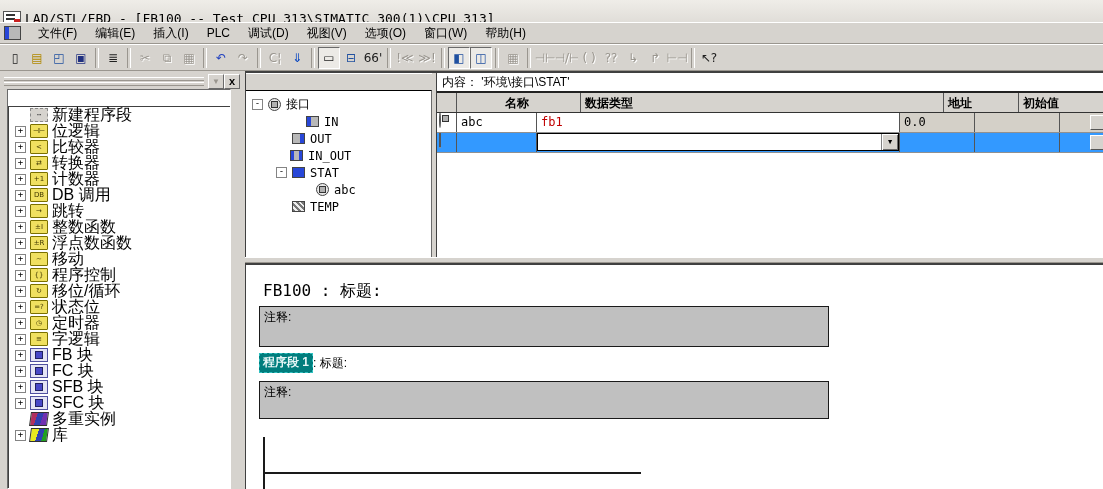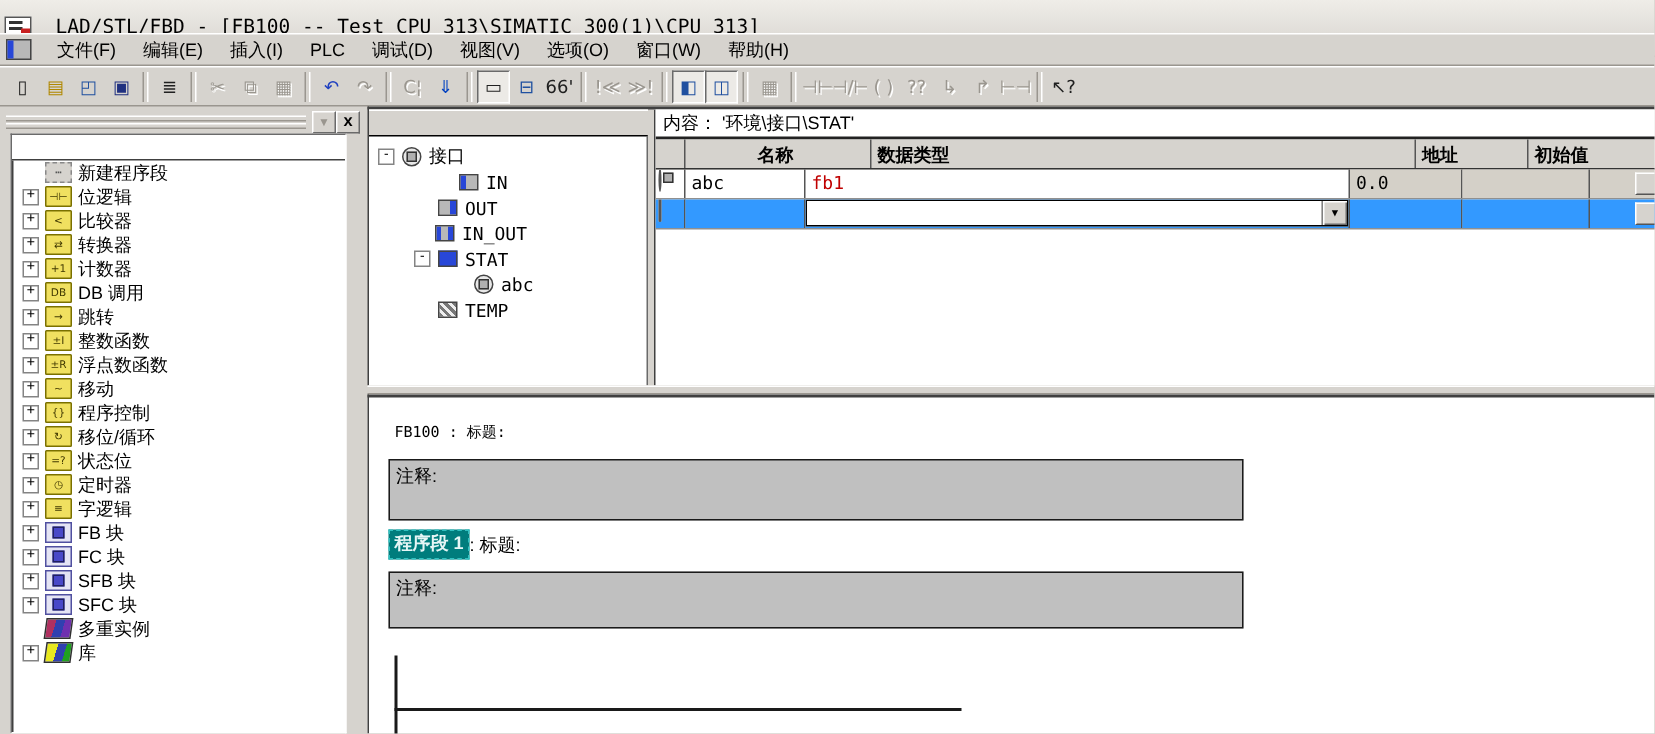--- a/index.html
+++ b/index.html
@@ -3,21 +3,21 @@
 <meta charset="utf-8">
 <style>
   html,body{margin:0;padding:0;}
   body{font-family:"Liberation Sans",sans-serif;background:#d6d3ce;}
   #app{position:relative;width:1103px;height:489px;overflow:hidden;background:#d6d3ce;
        font-size:12px;color:#000;}
 
   
   #titlebar{position:absolute;left:0;top:0;width:1103px;height:38px;
     background:linear-gradient(#efede8,#d6d3ce);border-bottom:1px solid #b8b4ac;
-    display:flex;align-items:center;gap:16px;padding-left:3px;box-sizing:border-box;}
+    display:flex;align-items:center;gap:4px;padding-left:3px;box-sizing:border-box;}
   #titlebar .ttext{font-family:"DejaVu Sans Mono",monospace;font-size:13px;white-space:nowrap;}
   .appicon{width:16px;height:14px;background:#fff;border:1px solid #555;position:relative;flex:none;}
   .appicon::before{content:"";position:absolute;left:2px;top:2px;width:9px;height:2px;background:#333;
      box-shadow:0 4px 0 #333,0 8px 0 #333;}
   .appicon::after{content:"";position:absolute;right:0px;bottom:0px;width:6px;height:7px;background:#c82020;}
 
   #menubar{position:absolute;left:0;top:22px;width:1103px;height:22px;background:#d6d3ce;
     border-top:1px solid #fff;border-bottom:1px solid #9a968f;
     display:flex;align-items:center;gap:2px;padding-left:4px;box-sizing:border-box;}
   .childicon{width:15px;height:12px;background:#b8b8b8;border:1px solid #444;position:relative;margin-right:6px;flex:none;}
@@ -52,21 +52,21 @@
     font-size:9px;line-height:7px;text-align:center;font-family:"DejaVu Sans Mono",monospace;color:#000;box-sizing:content-box;}
   .exp-spacer{width:11px;flex:none;}
   .picon{width:16px;height:12px;flex:none;display:flex;align-items:center;justify-content:center;
     font-size:7px;line-height:7px;color:#403800;font-family:"DejaVu Sans",sans-serif;overflow:hidden;}
   .icon-folder{background:#f0e060;border:1px solid #7a7000;border-radius:1px;}
   .icon-newnet{background:#d6d3ce;border:1px dashed #888;color:#555;}
   .icon-block{background:#e4e4f4;border:1px solid #5050a0;position:relative;}
   .icon-block::after{content:"";position:absolute;left:4px;top:2px;width:6px;height:6px;background:#4848c8;border:1px solid #202060;}
   .icon-books{background:linear-gradient(100deg,#b03060 0 33%,#3040b0 33% 66%,#7030b0 66%);border:1px solid #303030;transform:skewX(-8deg);}
   .icon-library{background:linear-gradient(100deg,#e8e820 0 40%,#3040b0 40% 72%,#20a020 72%);border:1px solid #303030;transform:skewX(-8deg);}
-  .plabel{font-size:12px;}
+  .plabel{font-size:16px;}
 
   
   #declpane{position:absolute;left:245px;top:71px;width:858px;height:186px;
     border-top:2px solid #404040;border-left:1px solid #404040;box-sizing:border-box;background:#d6d3ce;}
   #ifacestrip{position:absolute;left:0;top:0;width:186px;height:17px;background:#d6d3ce;border-top:1px solid #fff;}
   #ifacebox{position:absolute;left:0;top:17px;width:186px;height:167px;background:#fff;
     border-top:1px solid #000;border-right:1px solid #6a6a6a;box-sizing:border-box;padding-top:5px;overflow:hidden;}
   .irow{height:17px;display:flex;align-items:center;gap:5px;white-space:nowrap;cursor:default;}
   .ilabel{font-family:"DejaVu Sans Mono",monospace;font-size:12px;}
   .tico{width:13px;height:11px;flex:none;border:1px solid #444;background:#b8b8b8;box-sizing:border-box;}
@@ -97,21 +97,21 @@
     box-shadow:inset 1px 1px 0 #fff,inset -1px -1px 0 #6a6a6a;
     display:flex;align-items:center;justify-content:center;font-size:7px;color:#000;}
   .excl-box{width:16px;height:13px;margin:2px 0 0 30px;background:#d6d3ce;
     border:1px solid;border-color:#fff #555 #555 #fff;}
 
   
   #hsplit{position:absolute;left:245px;top:257px;width:858px;height:6px;background:#d6d3ce;
     border-top:1px solid #fff;border-bottom:1px solid #9a968f;box-sizing:border-box;}
   #codepane{position:absolute;left:245px;top:263px;width:858px;height:226px;background:#fff;
     border-top:2px solid #404040;border-left:1px solid #404040;box-sizing:border-box;}
-  #blocktitle{position:absolute;left:17px;top:16px;font-family:"DejaVu Sans Mono",monospace;font-size:10px;}
+  #blocktitle{position:absolute;left:17px;top:16px;font-family:"DejaVu Sans Mono",monospace;font-size:16px;}
   .commentbox{position:absolute;left:13px;width:570px;background:var(--cmt);border:1px solid #1a1a1a;
     padding:2px 4px;box-sizing:border-box;font-size:12px;}
   #comment1{top:41px;height:41px;}
   #comment2{top:116px;height:38px;}
   #networkline{position:absolute;left:13px;top:88px;font-size:12px;display:flex;align-items:center;}
   #networkbadge{background:var(--badge);color:#e6f6f6;border:1px dashed #30c0c0;padding:0 3px 1px 3px;font-weight:bold;}
   #rail-v{position:absolute;left:17px;top:172px;width:2px;height:54px;background:#1a1a1a;}
   #rail-h{position:absolute;left:17px;top:207px;width:378px;height:2px;background:#1a1a1a;}
 </style>
 </head>

